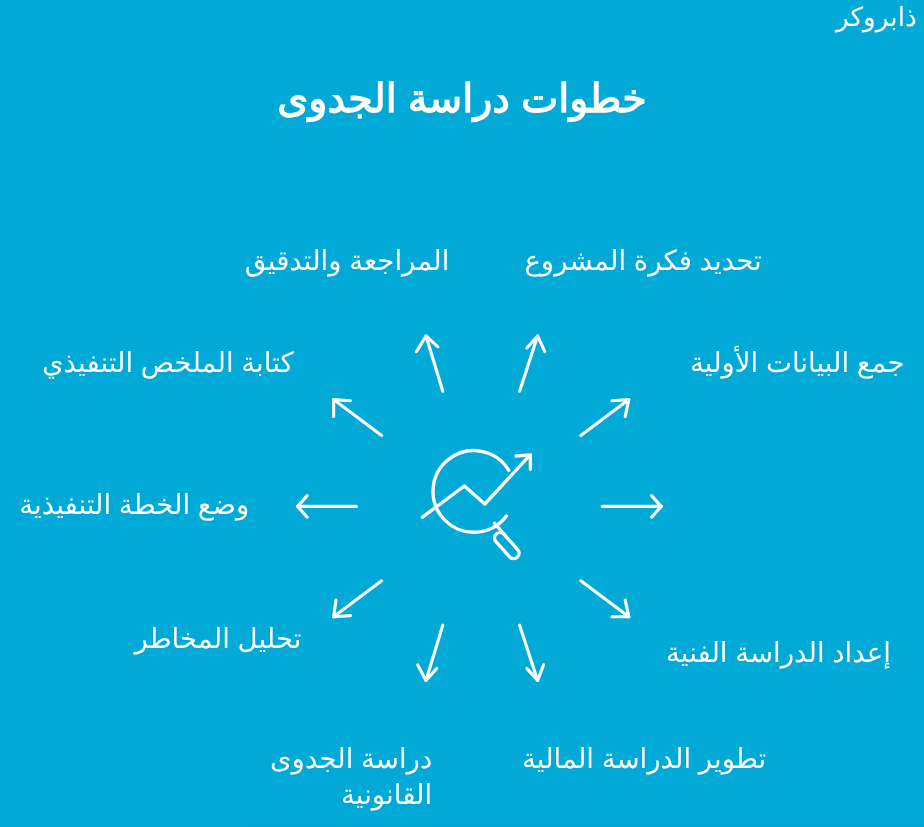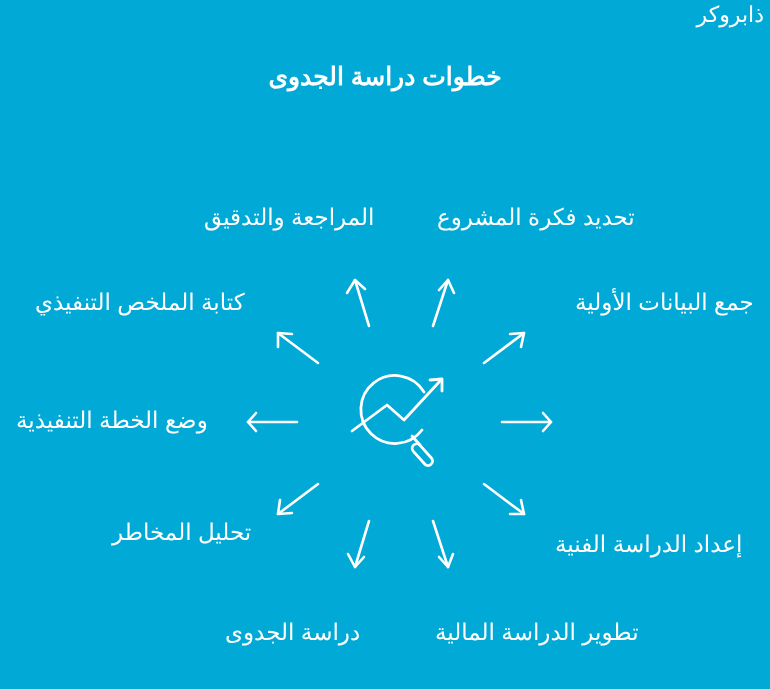--- a/index.html
+++ b/index.html
@@ -1,19 +1,19 @@
 <!DOCTYPE html>
 <html><head>
 <meta charset="utf-8">
 <style>
   html, body { margin:0; padding:0; }
   body { width:770px; height:689px; background:#00a9d6; position:relative; overflow:hidden;
          font-family:"DejaVu Sans", sans-serif; color:#ffffff; }
   .brand { position:absolute; top:2px; right:6px; font-size:22px; font-family:Liberation Sans, sans-serif; direction:rtl; }
-  .title { position:absolute; top:62px; left:0; width:770px; text-align:center; font-size:25px; font-weight:bold;
+  .title { position:absolute; top:62px; left:0; width:770px; text-align:center; font-size:33px; font-weight:bold;
            font-family:"Liberation Sans", sans-serif; direction:rtl; }
   .label { position:absolute; font-size:23px; font-family:"Liberation Sans", sans-serif; direction:rtl; line-height:30px; white-space:nowrap; }
   .hub { position:absolute; left:0; top:0; width:770px; height:689px; }
 </style>
 </head>
 <body>
 
 <div class="brand">ذابروكر</div>
 <div class="title">خطوات دراسة الجدوى</div>
 
@@ -82,17 +82,18 @@
 </svg>
 
 <div class="label" style="left:437px; top:202px;">تحديد فكرة المشروع</div>
 <div class="label" style="left:555px; top:287px;margin-left:20px;">جمع البيانات الأولية</div>
 <div class="label" style="left:588px; top:395px; text-align:right;">
 </div>
 <div class="label" style="left:555px; top:529px;">إعداد الدراسة الفنية</div>
 <div class="label" style="left:435px; top:617px;">تطوير الدراسة المالية</div>
 <div class="label" style="left:225px; top:617px; text-align:right;">
   <div>دراسة الجدوى</div>
+  <div>القانونية</div>
 </div>
 <div class="label" style="left:112px; top:517px;">تحليل المخاطر</div>
 <div class="label" style="left:16px; top:405px;">وضع الخطة التنفيذية</div>
 <div class="label" style="left:35px; top:287px;">كتابة الملخص التنفيذي</div>
 <div class="label" style="left:204px; top:202px;">المراجعة والتدقيق</div>
 
 </body></html>

